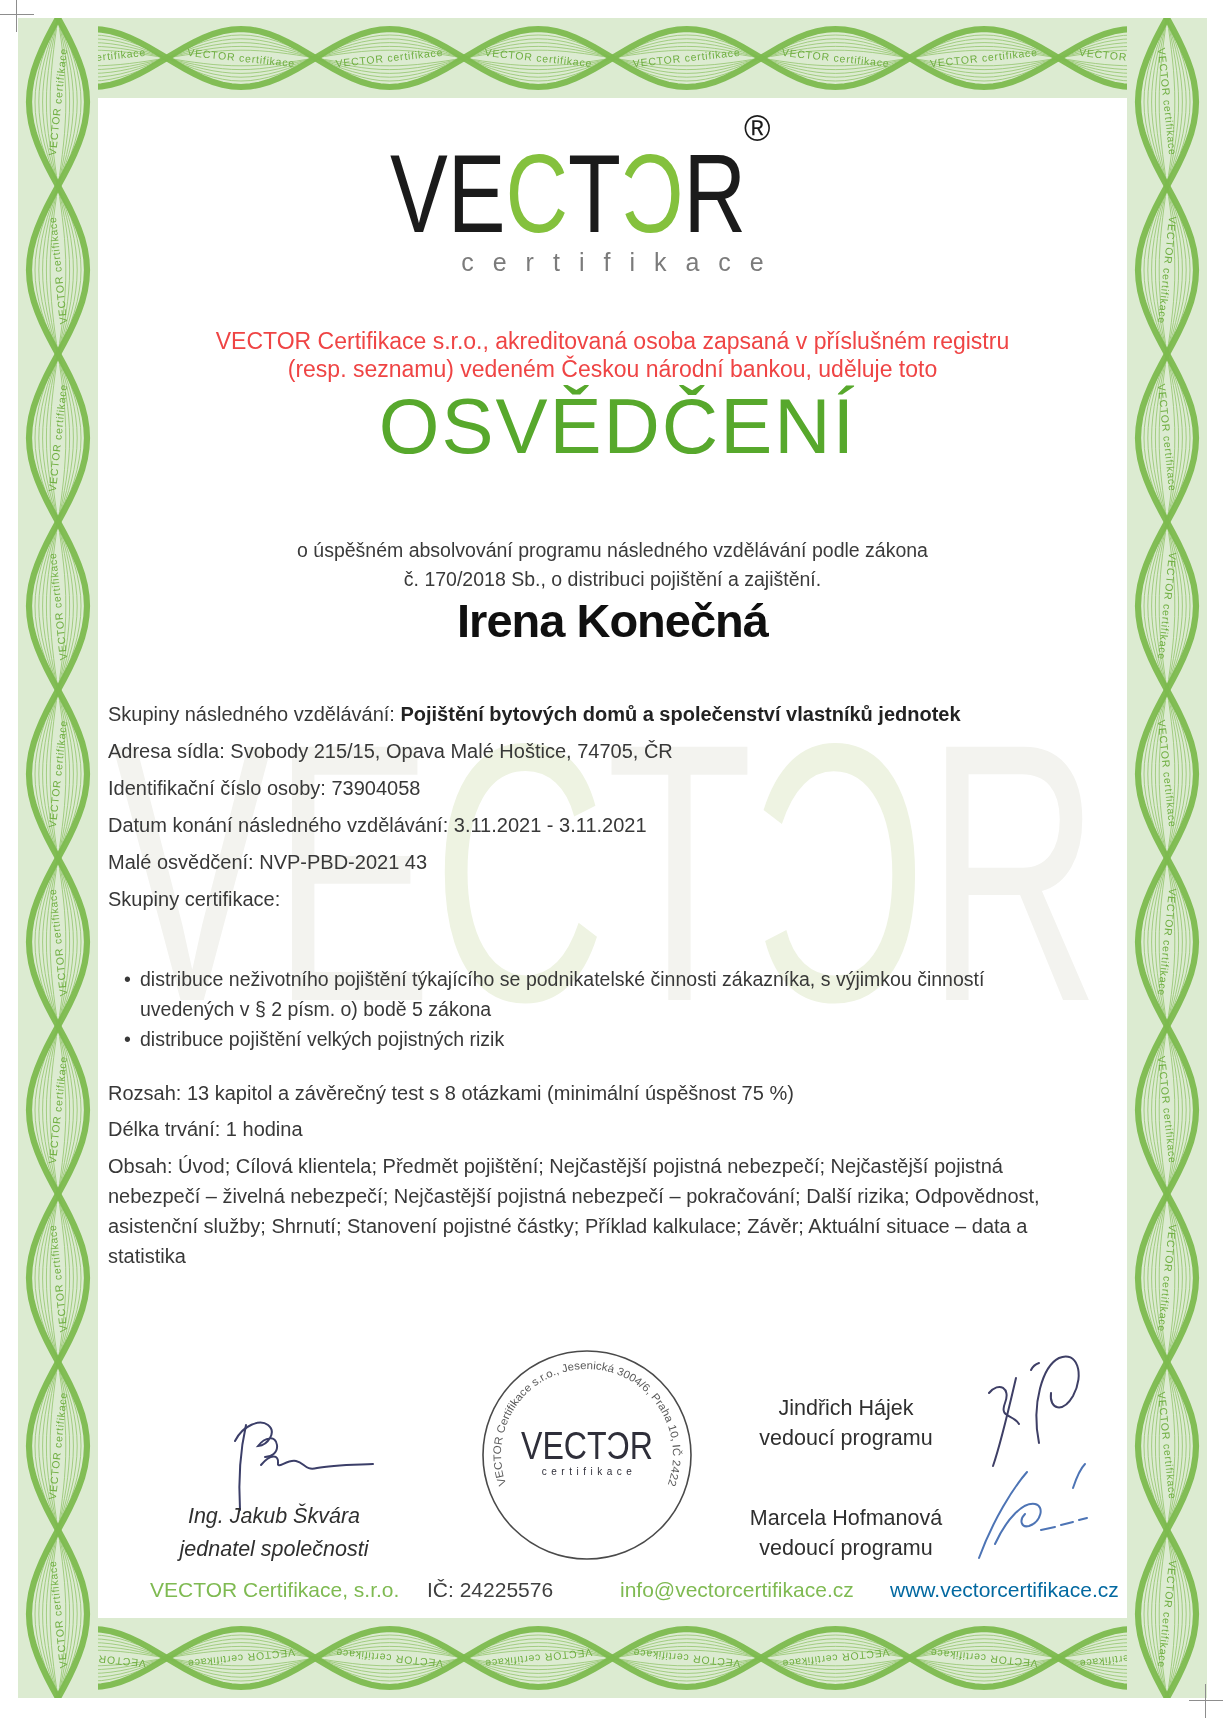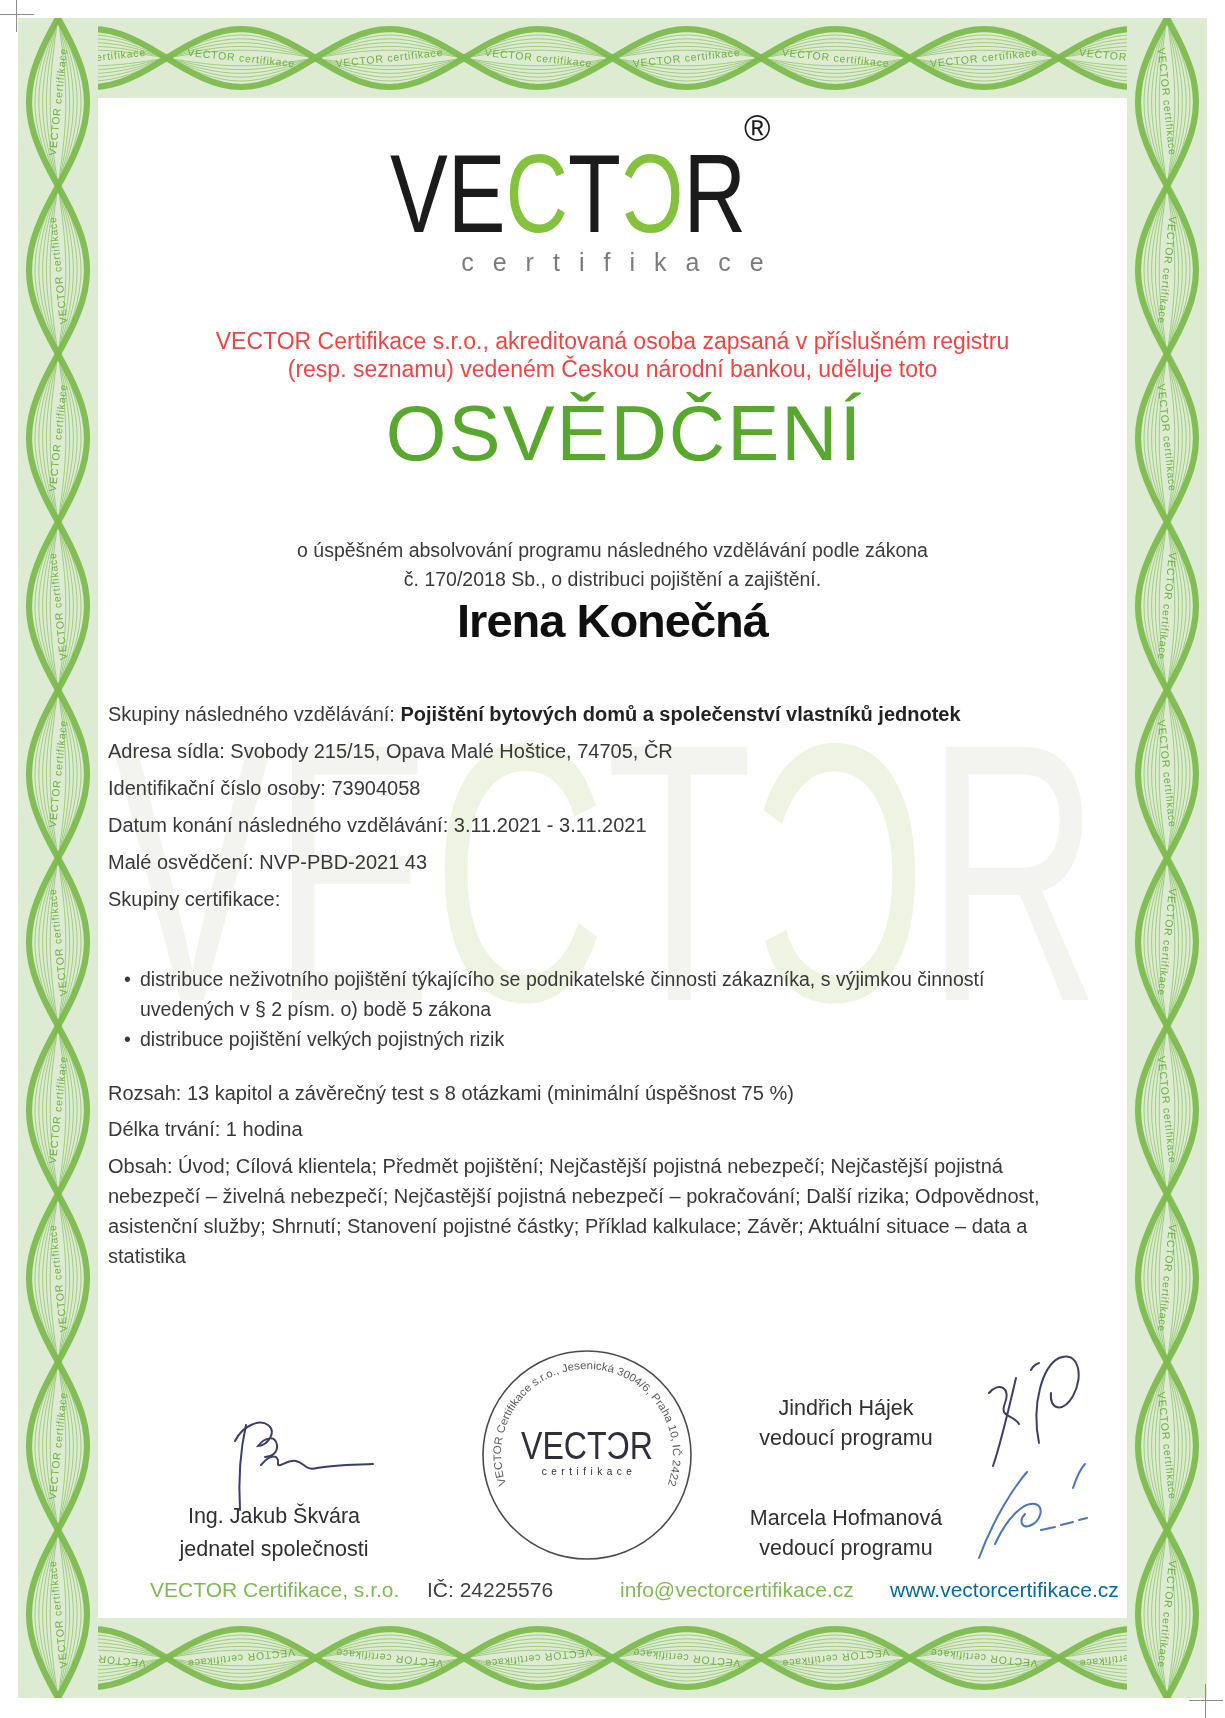--- a/index.html
+++ b/index.html
@@ -20,38 +20,38 @@
   .ch-br{left:1189px;top:1684px;}
   .watermark{position:absolute;left:14px;top:622px;z-index:1;}
   .content{position:absolute;inset:0;z-index:3;}
   .logo-svg{position:absolute;left:292px;top:50px;}
   .reg-mark{position:absolute;left:646px;top:10px;font-size:36px;color:#1b1b1b;font-weight:400;}
   .logo-sub{position:absolute;left:0;top:150px;width:100%;text-align:center;font-size:25px;
             letter-spacing:19px;padding-left:19px;box-sizing:border-box;color:#7b7b7b;}
   .intro{position:absolute;left:0;top:206px;width:100%;text-align:center;font-size:23px;
          line-height:28px;color:#ef4444;}
   .cert-title{position:absolute;left:0;top:278px;width:100%;text-align:center;font-size:78px;
-              font-weight:400;letter-spacing:2px;color:#57a82c;margin:12px;}
+              font-weight:400;letter-spacing:2px;color:#57a82c;margin:5px;}
   .subtitle{position:absolute;left:0;top:418px;width:100%;text-align:center;font-size:19.5px;
             line-height:29px;color:#3a3a3a;}
   .recipient{position:absolute;left:0;top:495px;width:100%;text-align:center;font-size:47px;
              font-weight:700;letter-spacing:-1px;color:#101010;margin:0;}
   .fields{position:absolute;left:10px;top:598px;width:990px;font-size:20px;}
   .frow{margin:0;line-height:37px;white-space:nowrap;}
   .fields .frow:nth-child(1) .val{font-weight:700;color:#222;}
   .bullets{position:absolute;left:22px;top:866px;width:870px;margin:0;padding:0;list-style:none;
            font-size:19.5px;line-height:30px;}
   .bullets li{position:relative;padding-left:20px;}
   .bullets li::before{content:"\2022";position:absolute;left:4px;top:0;}
   .line-rozsah{position:absolute;left:10px;top:982px;font-size:20px;margin:0;line-height:26px;}
   .line-delka{position:absolute;left:10px;top:1018px;font-size:20px;margin:0;line-height:26px;}
   .obsah{position:absolute;left:10px;top:1053px;width:952px;font-size:20px;line-height:30px;margin:0;}
   .sig-left-svg{position:absolute;left:115px;top:1315px;}
   .sig-left-text{position:absolute;left:26px;top:1402px;width:300px;text-align:center;
-                 font-size:21.5px;line-height:33px;color:#2f2f2f;}
+                 font-size:21.5px;line-height:33px;color:#2f2f2f;font-style:italic;}
   .seal-svg{position:absolute;left:383px;top:1251px;}
   .sig-right-text1{position:absolute;left:598px;top:1295px;width:300px;text-align:center;
                    font-size:21.5px;line-height:30px;color:#2f2f2f;}
   .sig-right-text2{position:absolute;left:598px;top:1405px;width:300px;text-align:center;
                    font-size:21.5px;line-height:30px;color:#2f2f2f;}
   .sig-hajek-svg{position:absolute;left:863px;top:1250px;}
   .sig-hofman-svg{position:absolute;left:863px;top:1360px;}
   .footer{position:absolute;left:0;top:1480px;width:100%;height:30px;font-size:21px;}
   .footer span{position:absolute;white-space:nowrap;}
   .f-company{left:52px;color:#7fba52;}

